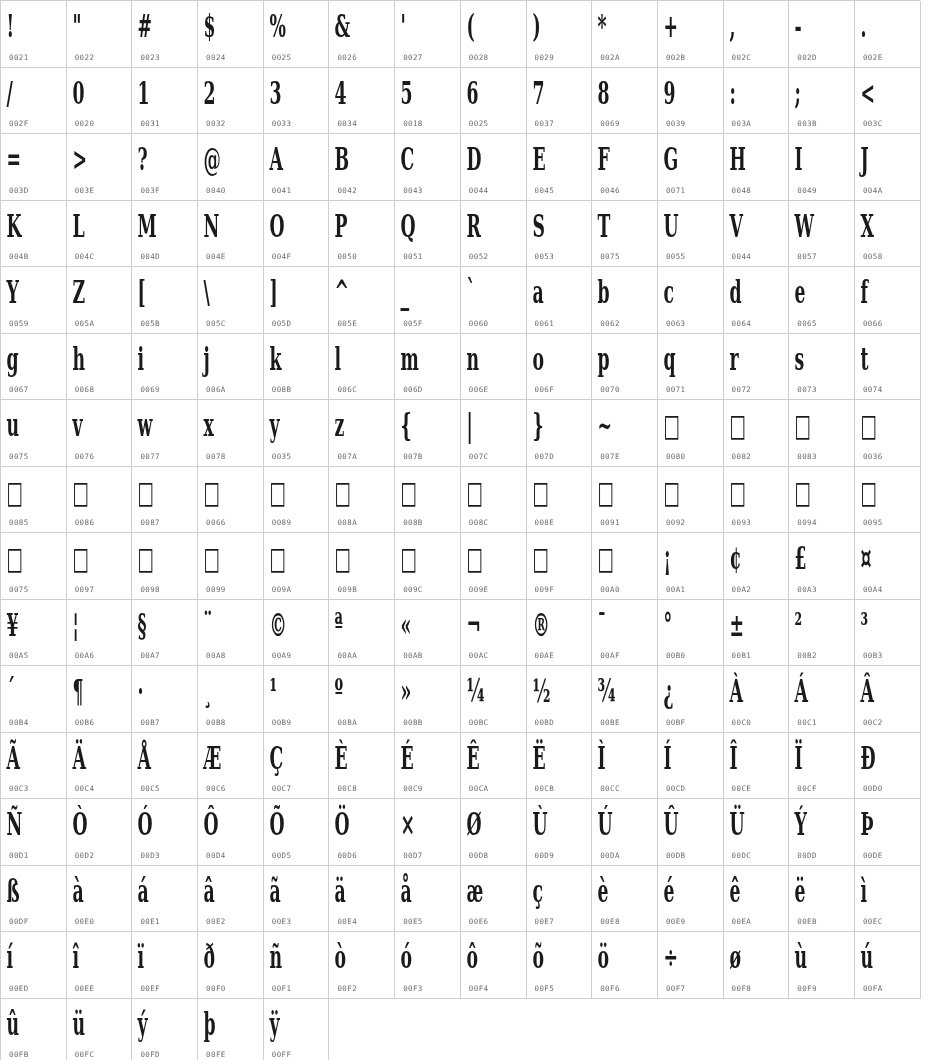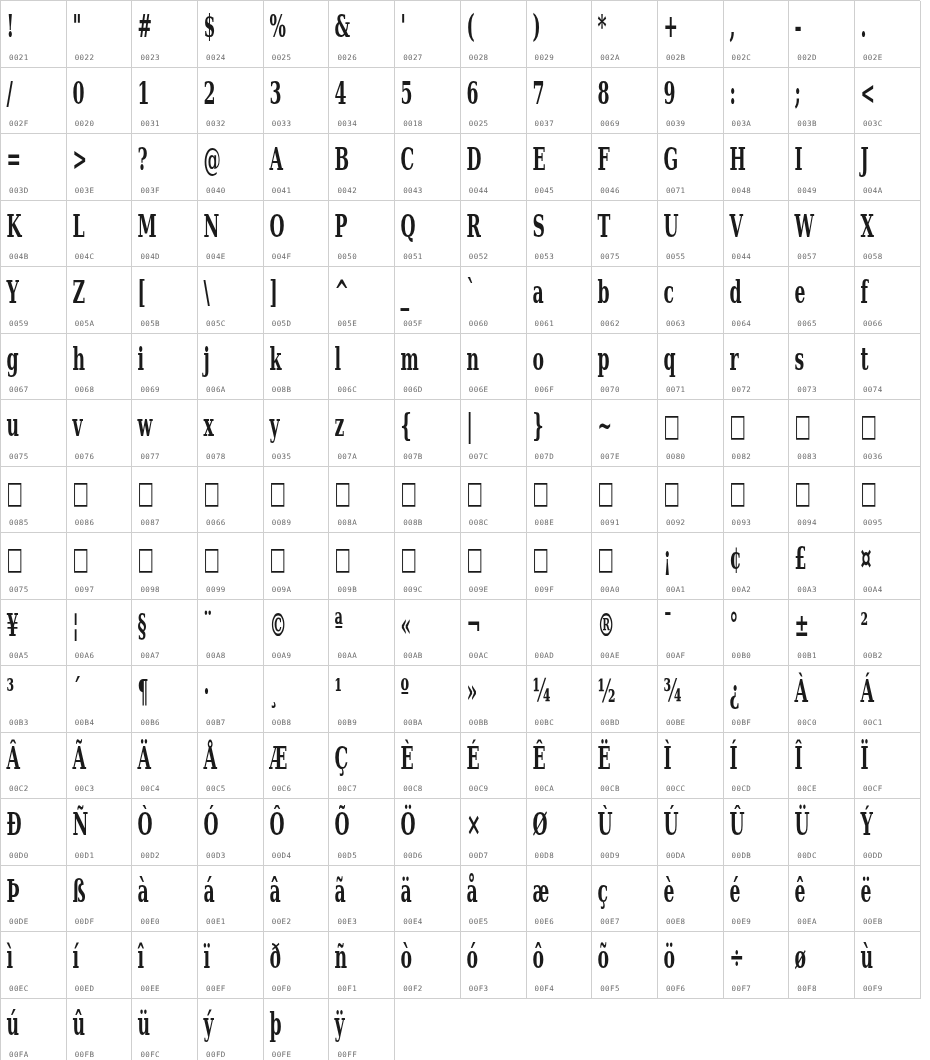--- a/index.html
+++ b/index.html
@@ -597,24 +597,20 @@
     </div>
     <div class="cell">
       <div class="glyph">«</div>
       <div class="code">00AB</div>
     </div>
     <div class="cell">
       <div class="glyph">¬</div>
       <div class="code">00AC</div>
     </div>
     <div class="cell">
-      <div class="glyph">­</div>
-      <div class="code">00AD</div>
-    </div>
-    <div class="cell">
       <div class="glyph">®</div>
       <div class="code">00AE</div>
     </div>
     <div class="cell">
       <div class="glyph">¯</div>
       <div class="code">00AF</div>
     </div>
     <div class="cell">
       <div class="glyph">°</div>
       <div class="code">00B0</div>

